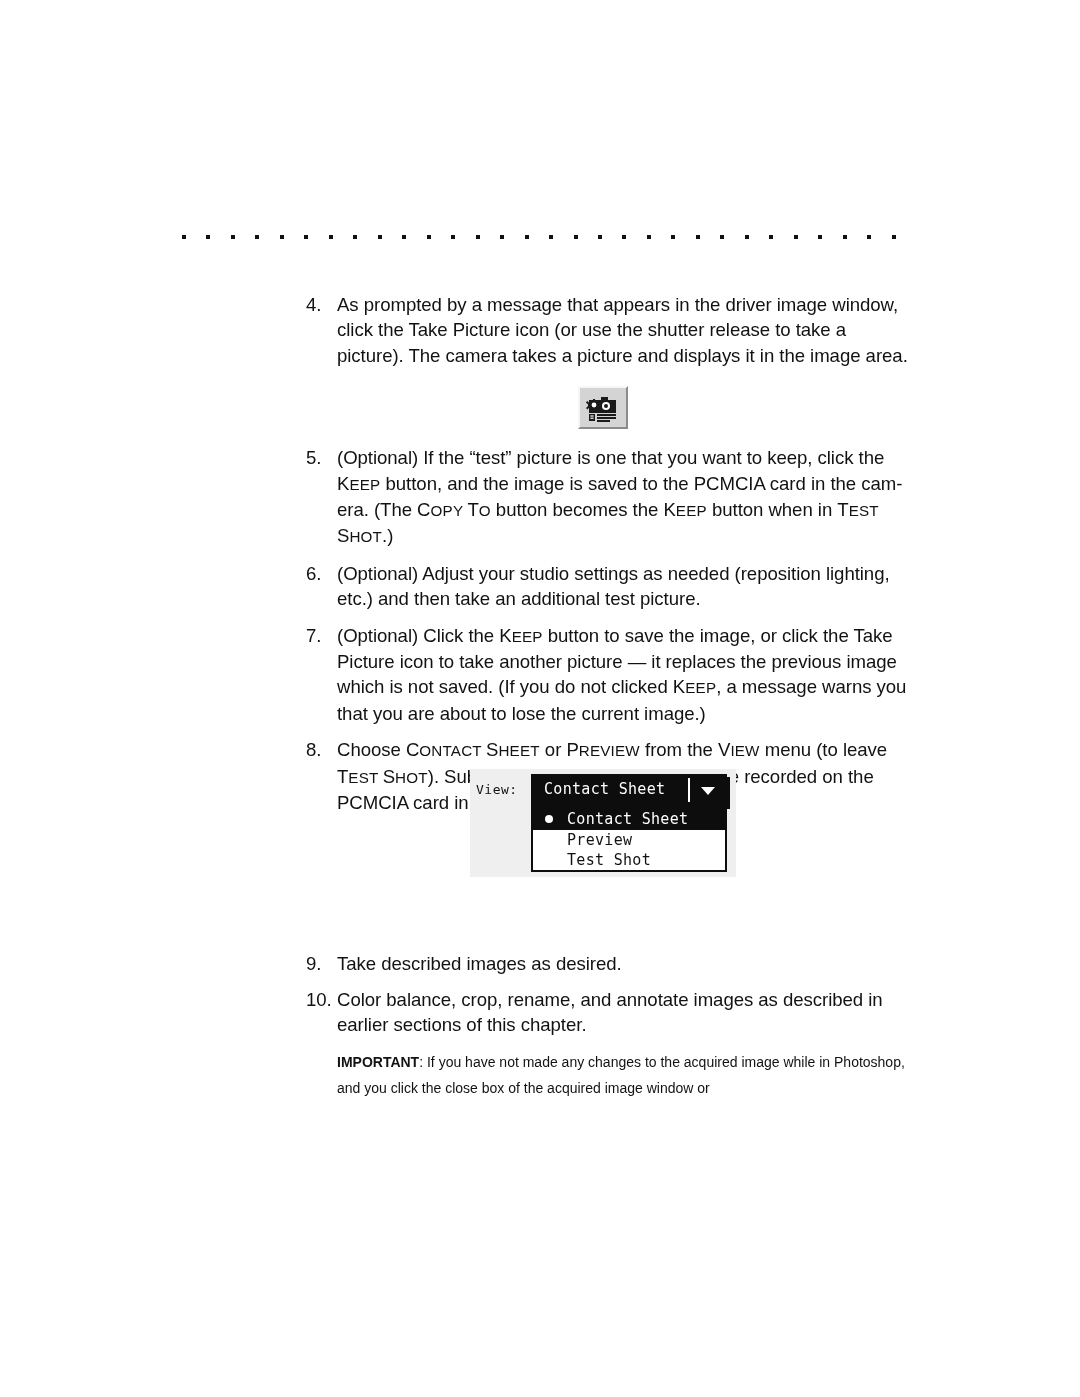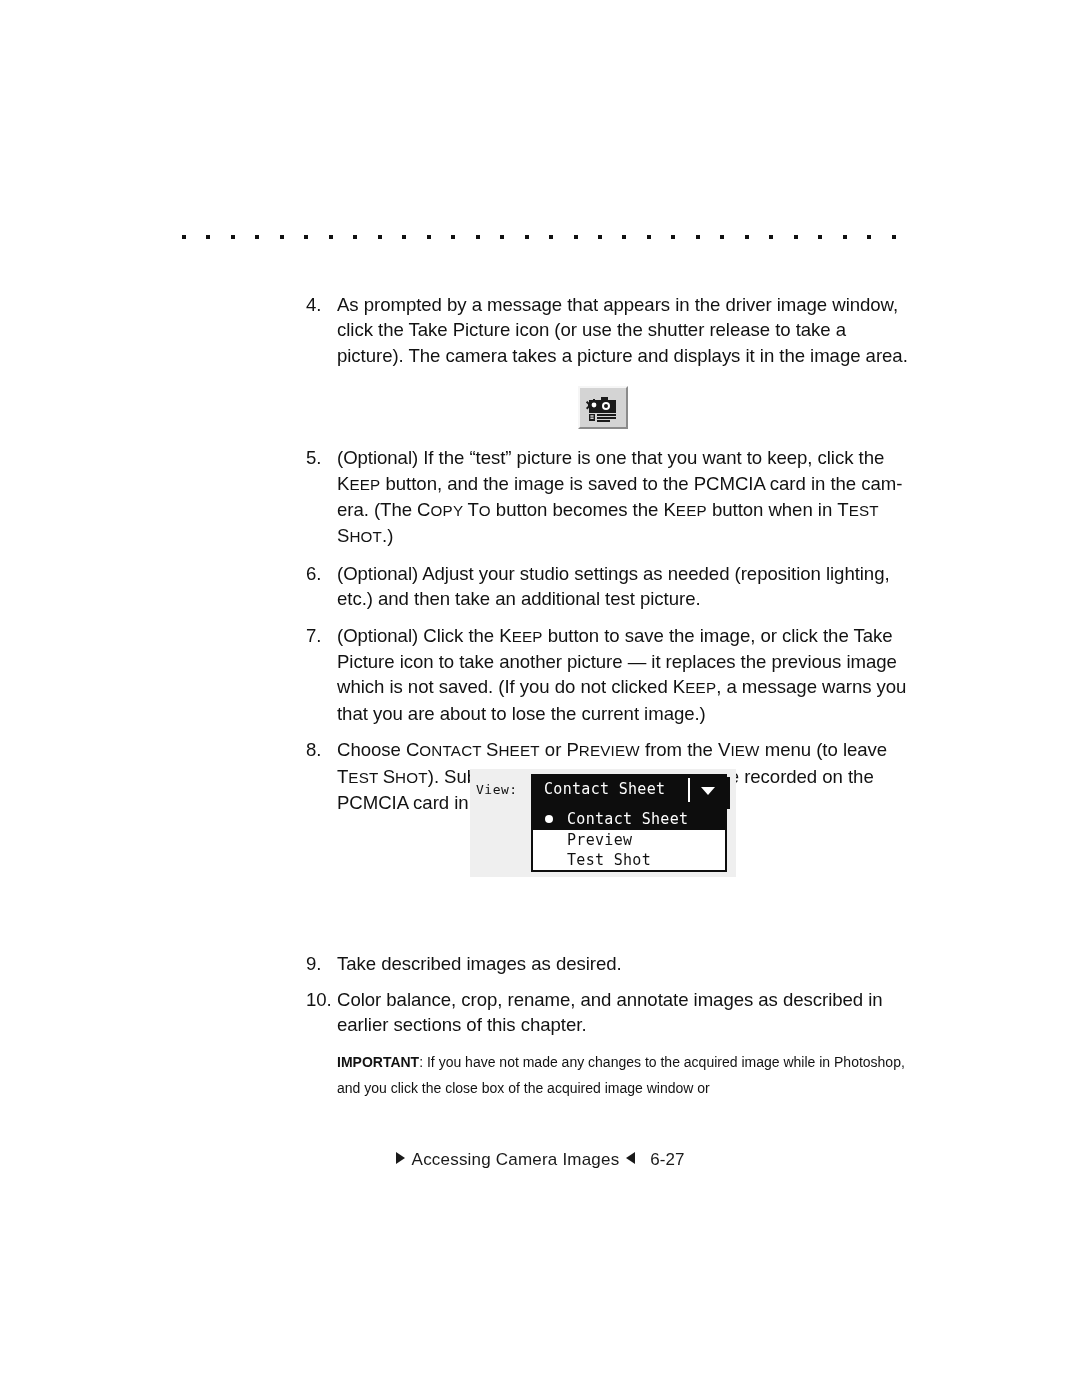--- a/index.html
+++ b/index.html
@@ -386,17 +386,14 @@
     </div>
 
     <div class="menu-list" id="menu-list">
         <div class="menu-item sel"><span class="bullet"></span><span>Contact Sheet</span></div>
         <div class="menu-item"><span>Preview</span></div>
         <div class="menu-item"><span>Test Shot</span></div>
       </div>
 
   </div>
 
-  <div class="footer">
-    <span class="tri-l"></span><span>Accessing Camera Images</span><span class="tri-r"></span><span class="pg">6-27</span>
-  </div>
 
 </div>
 
 </body></html>

